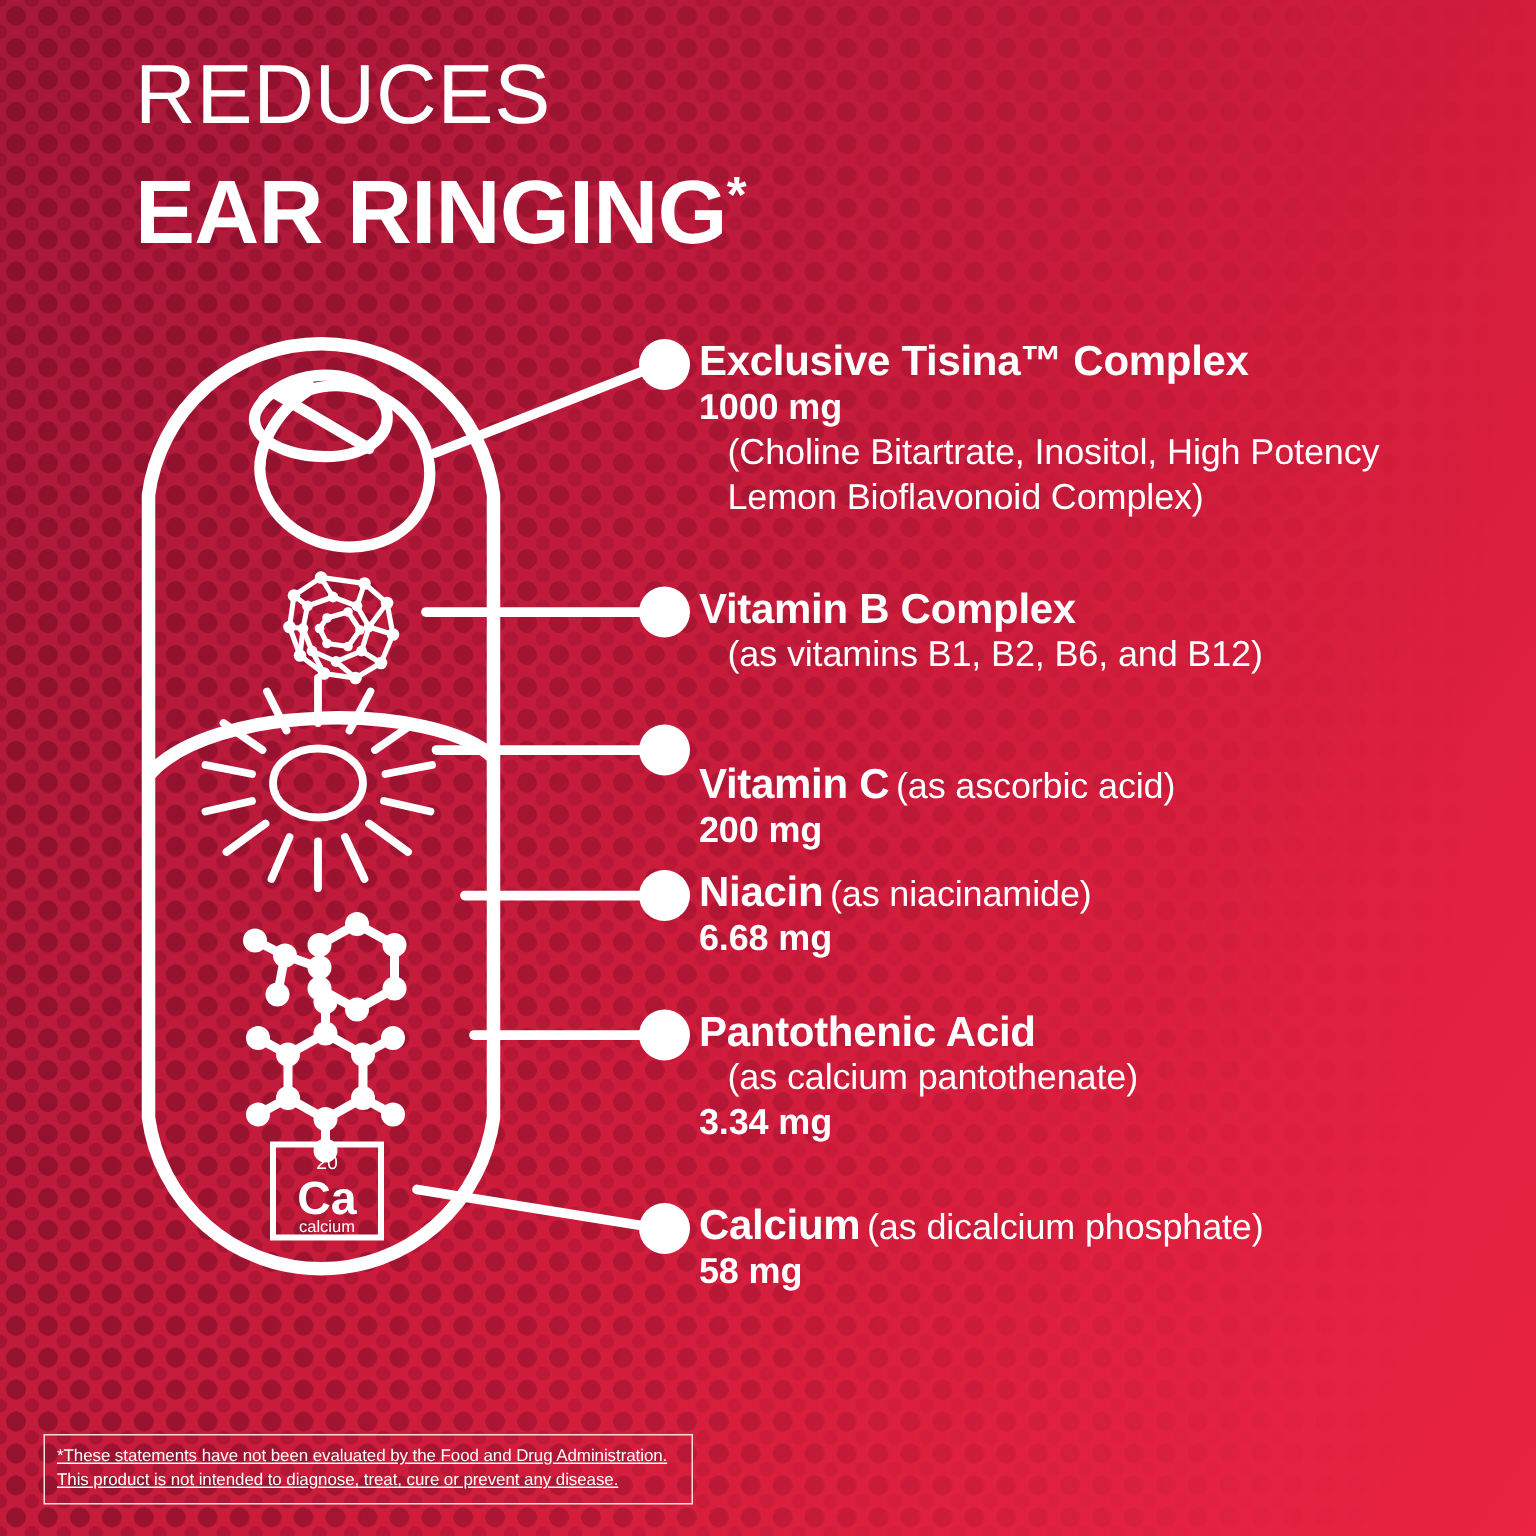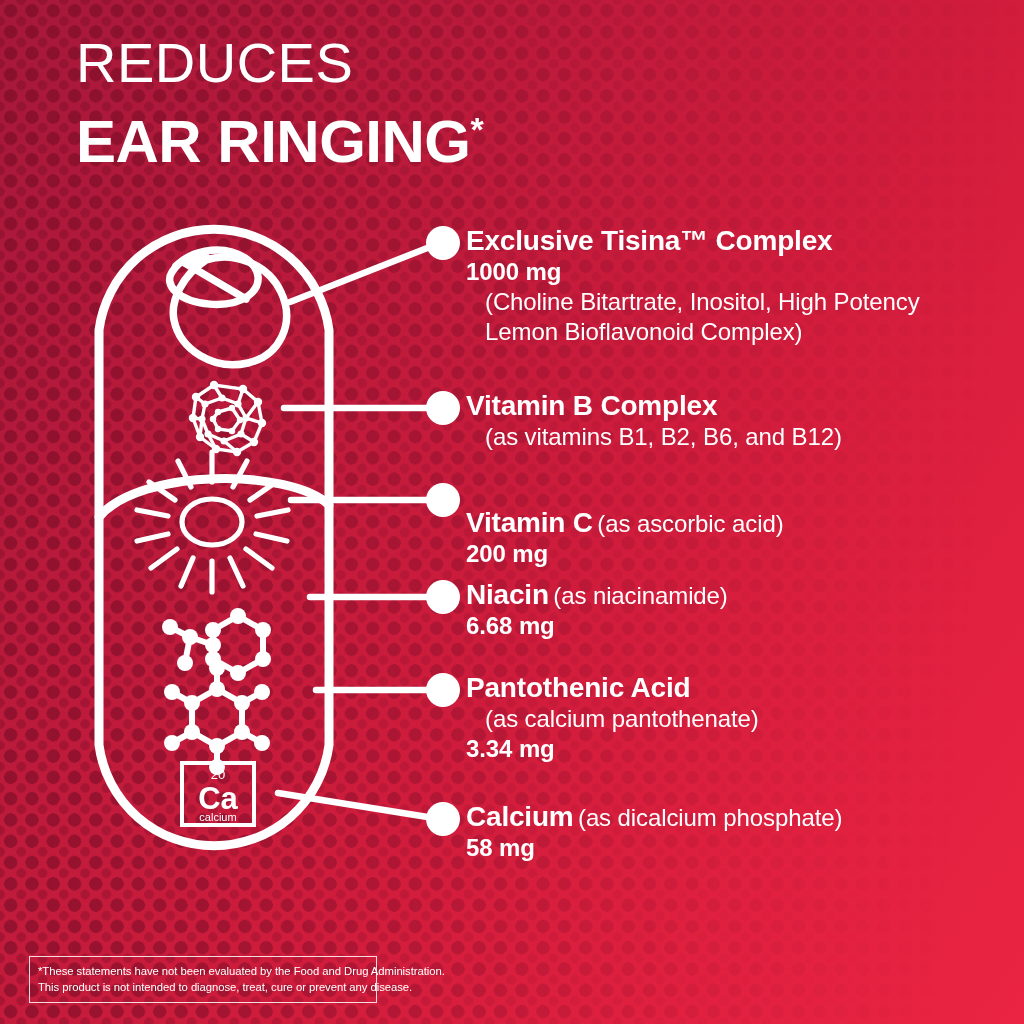--- a/index.html
+++ b/index.html
@@ -30,21 +30,21 @@
     background-image:radial-gradient(circle at center, rgba(120,12,38,.5) 30%, rgba(120,12,38,0) 33%);
     background-size:21.3px 21.3px;
     background-position:10.6px 10.6px;
     -webkit-mask-image:linear-gradient(95deg, rgba(0,0,0,.8) 0%, rgba(0,0,0,.55) 30%, rgba(0,0,0,.2) 58%, rgba(0,0,0,0) 85%);
     mask-image:linear-gradient(95deg, rgba(0,0,0,.8) 0%, rgba(0,0,0,.55) 30%, rgba(0,0,0,.2) 58%, rgba(0,0,0,0) 85%);
     pointer-events:none;
   }
 
   
   #headline {
-    position:absolute; left:76px; top:36px; z-index:6;
+    position:absolute; left:90px; top:36px; z-index:6;
     color:#fff; line-height:.96;
   }
   .hl1 {
     display:block;
     font-size:56px; font-weight:400; letter-spacing:.5px;
   }
   .hl2 {
     display:block;
     font-size:60px; font-weight:bold; letter-spacing:-.5px;
     margin-top:23px;
@@ -67,24 +67,25 @@
     line-height:1.25; letter-spacing:-.1px; white-space:pre-line;margin-left:19px;
   }
   .item .amount {
     display:block; font-weight:700; font-size:24px;
     line-height:1.25; letter-spacing:-.1px;
   }
 
   
   #disclaimer {
     position:absolute; left:29px; top:956px; z-index:8;
-    width:348px; padding:6px 8px 7px 8px;
+    width:433px; padding:6px 8px 7px 8px;
     border:1px solid rgba(255,255,255,.85);
     color:#fff; font-size:11.3px; line-height:1.42;
     letter-spacing:-.05px;
+    text-decoration:underline;
   }
   #disclaimer .line { display:block; white-space:nowrap; }
   #disclaimer .line.justified {
     text-align:justify;
   }
   #disclaimer .line.justified::after {
     content:""; display:inline-block; width:100%;
   }
 </style>
 </head>

